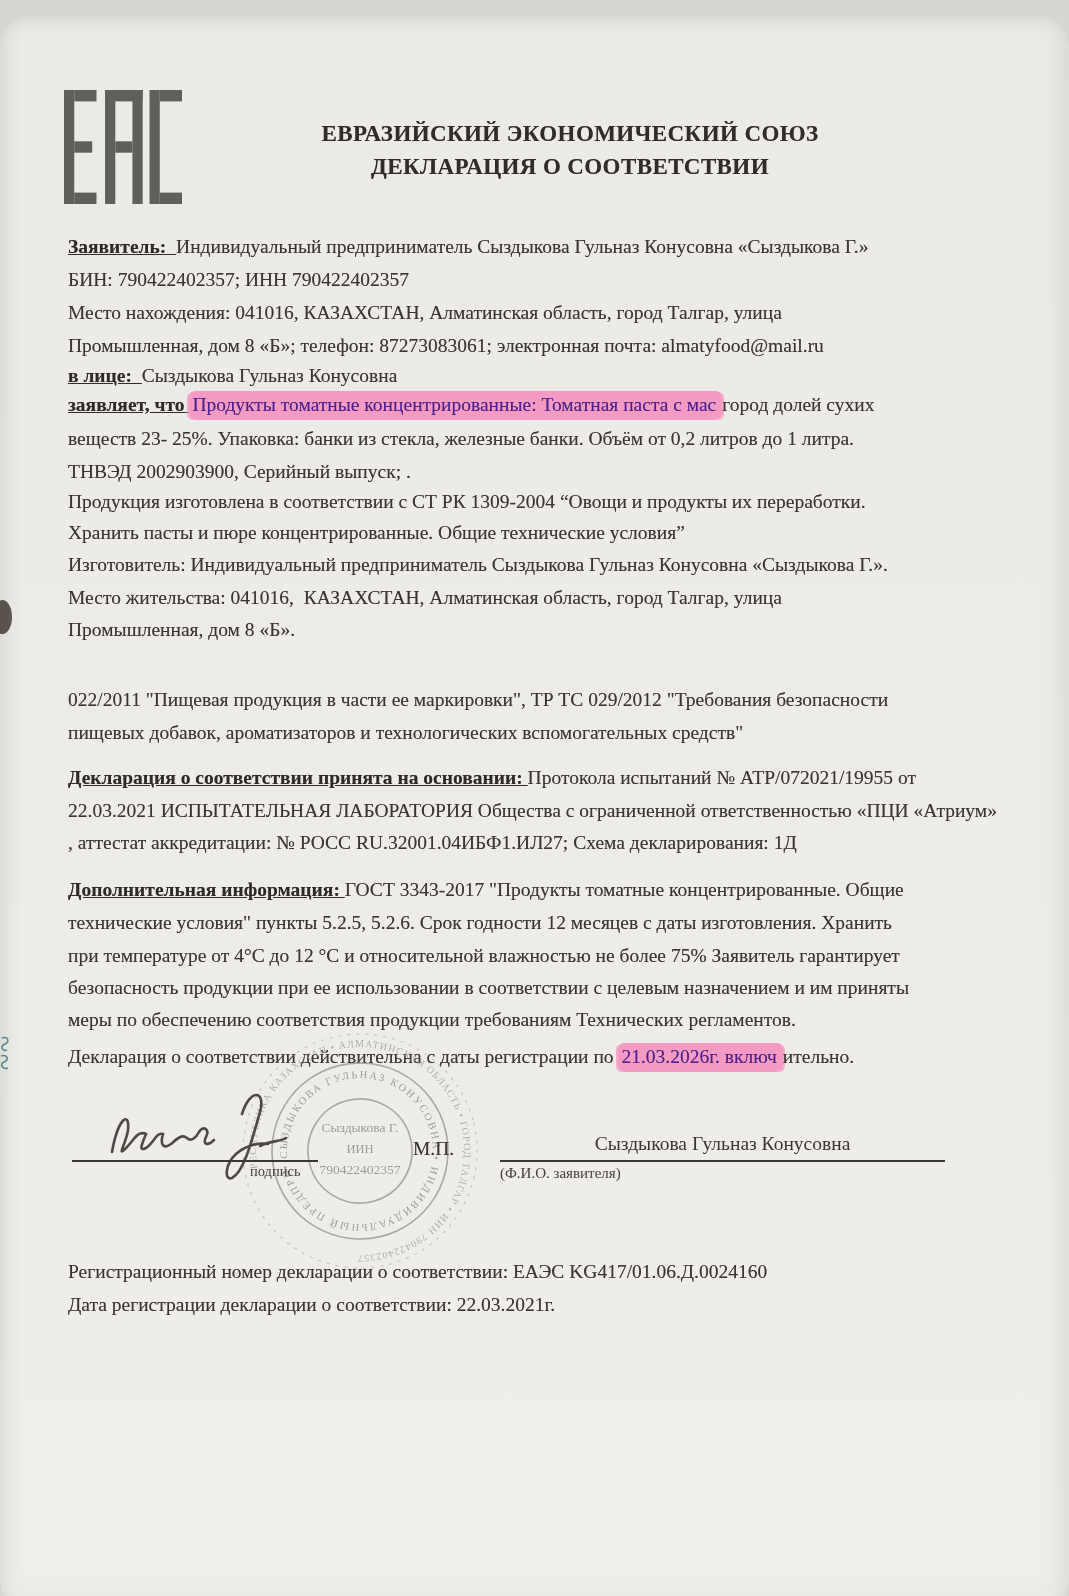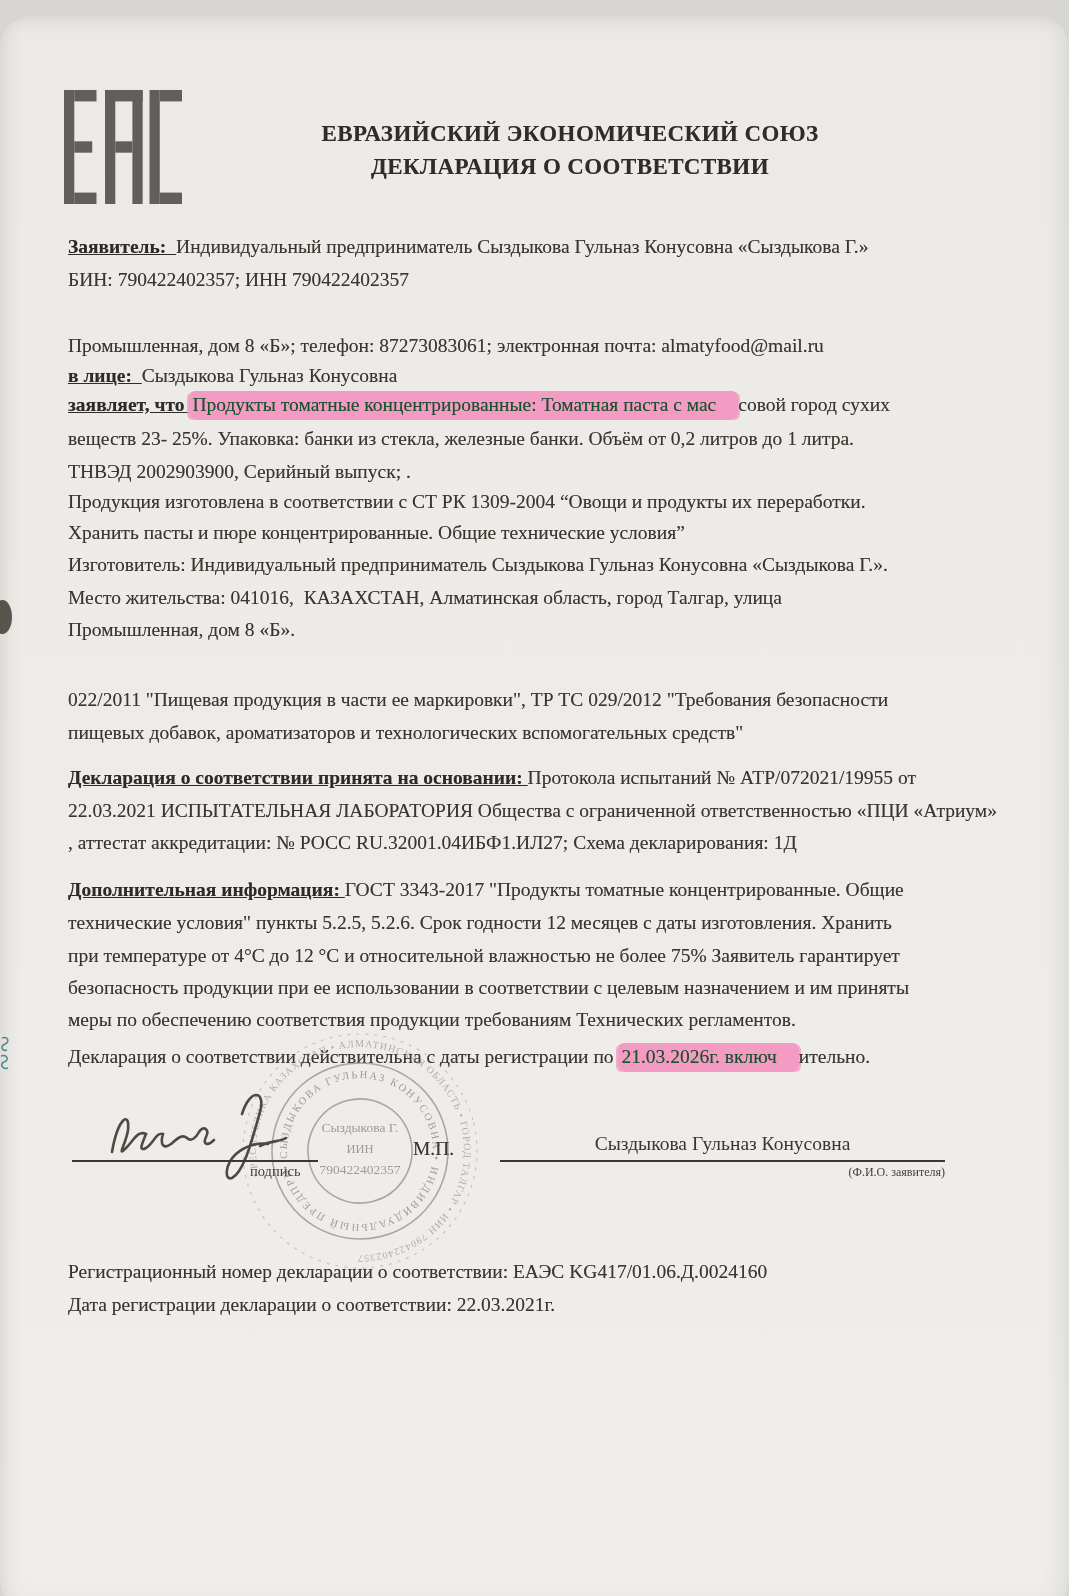--- a/index.html
+++ b/index.html
@@ -27,22 +27,22 @@
     color:#302c27;letter-spacing:.4px;
     text-shadow:0 0 .6px rgba(50,45,40,.5);
   }
   .line{
     position:absolute;left:68px;white-space:pre;
     font-size:19.5px;line-height:26px;color:#3a362f;
     text-shadow:0 0 .5px rgba(60,55,48,.45);
   }
   .b{font-weight:700;color:#2e2a25;text-decoration:underline;}
   .hl{
-    background:#f49bc3;color:#14532d;
-    padding:3px 22px 4px 3px;border-radius:6px;
+    background:#f49bc3;color:#4c1d95;
+    padding:3px 6px 4px 3px;border-radius:6px;
     box-shadow:2px 1px 0 rgba(244,155,195,.8),-2px 1px 0 rgba(244,155,195,.8);
   }
   .sig-line{position:absolute;border-top:2px solid #3b3831;}
   .sig-caption{position:absolute;font-size:14.5px;color:#444038;}
   .sig-name{position:absolute;font-size:19.5px;text-align:center;color:#3a362f;}
   .stamp-svg{position:absolute;left:225px;top:1000px;opacity:.82;}
   .signature-svg{position:absolute;left:100px;top:1068px;}
   .punch-mark{
     position:absolute;left:-7px;top:584px;width:19px;height:34px;
     background:#49433b;border-radius:50%;opacity:.88;
@@ -70,23 +70,24 @@
     </g>
   </svg>
 
   <div class="title">
     <div>ЕВРАЗИЙСКИЙ ЭКОНОМИЧЕСКИЙ СОЮЗ</div>
     <div>ДЕКЛАРАЦИЯ О СООТВЕТСТВИИ</div>
   </div>
 
   <div class="line" style="top:218px"><span class="b">Заявитель:  </span><span>Индивидуальный предприниматель Сыздыкова Гульназ Конусовна «Сыздыкова Г.»</span></div>
   <div class="line" style="top:251px">БИН: 790422402357; ИНН 790422402357</div>
+  <div class="line" style="top:284px">Место нахождения: 041016, КАЗАХСТАН, Алматинская область, город Талгар, улица</div>
   <div class="line" style="top:317px">Промышленная, дом 8 «Б»; телефон: 87273083061; электронная почта: almatyfood@mail.ru</div>
   <div class="line" style="top:347px"><span class="b">в лице:  </span><span>Сыздыкова Гульназ Конусовна</span></div>
-  <div class="line" style="top:376px"><span class="b">заявляет, что </span><span class="hl">Продукты томатные концентрированные: Томатная паста с мас</span><span>совой город сухих</span></div>
+  <div class="line" style="top:376px"><span class="b">заявляет, что </span><span class="hl">Продукты томатные концентрированные: Томатная паста с мас</span><span>город долей сухих</span></div>
   <div class="line" style="top:410px">веществ 23- 25%. Упаковка: банки из стекла, железные банки. Объём от 0,2 литров до 1 литра.</div>
   <div class="line" style="top:443px">ТНВЭД 2002903900, Серийный выпуск; .</div>
   <div class="line" style="top:473px">Продукция изготовлена в соответствии с СТ РК 1309-2004 “Овощи и продукты их переработки.</div>
   <div class="line" style="top:504px">Хранить пасты и пюре концентрированные. Общие технические условия”</div>
   <div class="line" style="top:536px">Изготовитель: Индивидуальный предприниматель Сыздыкова Гульназ Конусовна «Сыздыкова Г.».</div>
   <div class="line" style="top:569px">Место жительства: 041016,  КАЗАХСТАН, Алматинская область, город Талгар, улица</div>
   <div class="line" style="top:601px">Промышленная, дом 8 «Б».</div>
 
   <div class="line" style="top:671px">022/2011 "Пищевая продукция в части ее маркировки", ТР ТС 029/2012 "Требования безопасности</div>
   <div class="line" style="top:704px">пищевых добавок, ароматизаторов и технологических вспомогательных средств"</div>
@@ -133,21 +134,21 @@
       <path d="M160,62 C172,56 180,58 186,54"></path>
     </g>
   </svg>
 
   <div class="sig-line" style="left:72px;top:1144px;width:246px"></div>
   <div class="sig-caption" style="left:250px;top:1147px">подпись</div>
   <div class="line" style="left:413px;top:1120px">М.П.</div>
 
   <div class="sig-name" style="left:500px;top:1117px;width:445px">Сыздыкова Гульназ Конусовна</div>
   <div class="sig-line" style="left:500px;top:1144px;width:445px"></div>
-  <div class="sig-caption" style="left:500px;top:1149px;width:445px;text-align:right;font-size:12px">(Ф.И.О. заявителя)</div>
+  <div class="sig-caption" style="left:500px;top:1149px;width:445px;text-align:left;font-size:15px">(Ф.И.О. заявителя)</div>
 
   <div class="line" style="top:1243px">Регистрационный номер декларации о соответствии: ЕАЭС KG417/01.06.Д.0024160</div>
   <div class="line" style="top:1276px">Дата регистрации декларации о соответствии: 22.03.2021г.</div>
 
   <div class="punch-mark"></div>
   <svg class="teal-mark" width="20" height="40" viewBox="0 0 20 40">
     <g fill="none" stroke="#2f7d82" stroke-width="1.6" opacity=".8">
       <path d="M4,4 C10,2 12,8 7,10 C2,12 4,18 9,16"></path>
       <path d="M3,22 C9,20 12,26 6,28 C1,30 5,36 10,34"></path>
     </g>

